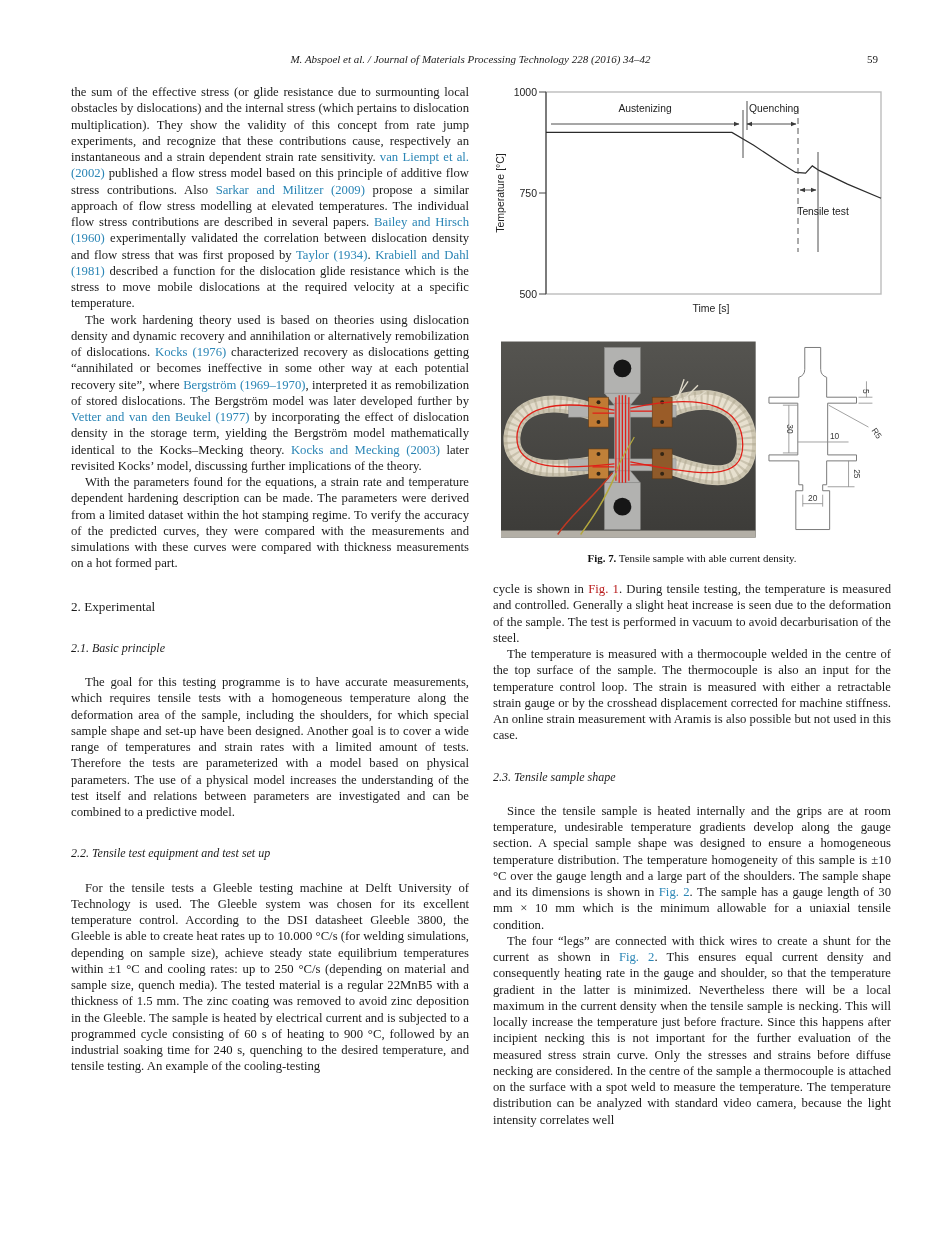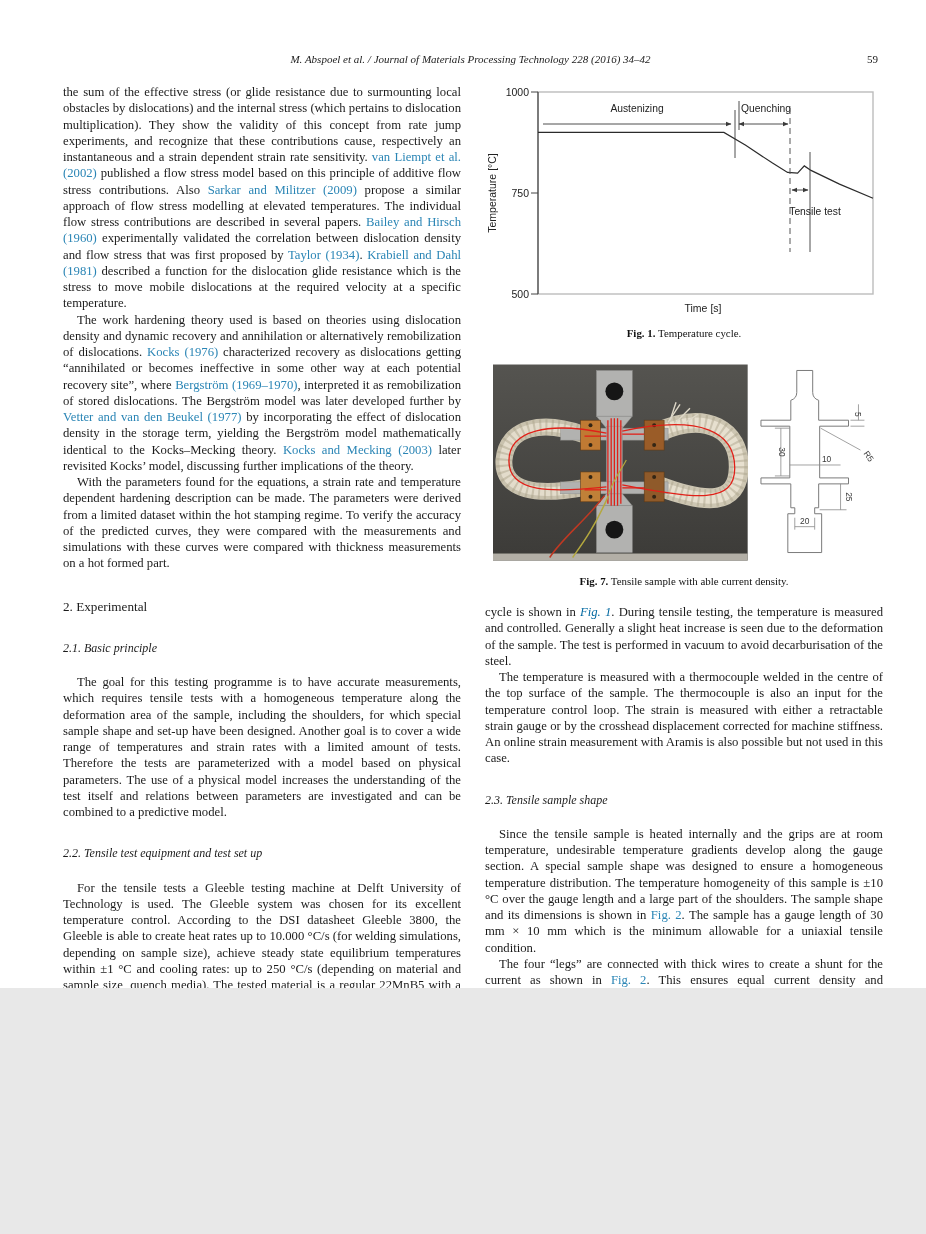--- a/index.html
+++ b/index.html
@@ -1,21 +1,21 @@
 <!DOCTYPE html>
 <html><head>
 <meta charset="utf-8">
 <style>
   html,body{margin:0;padding:0;background:#e8e8e8;}
-  .page{position:relative;width:926px;height:988px;margin:0 auto;background:#ffffff;
+  .page{position:relative;width:926px;height:1234px;margin:0 auto;background:#ffffff;
         font-family:"Liberation Serif","DejaVu Serif",serif;color:#1b1b1b;overflow:hidden;}
   .header{position:absolute;top:53px;left:63px;width:815px;font-size:11px;color:#222;}
   .running-title{display:block;text-align:center;font-style:italic;}
   .page-number{position:absolute;right:0;top:0;}
-  .col{position:absolute;top:84px;width:398px;text-align:justify;font-size:12.7px;line-height:16.25px;}
+  .col{position:absolute;top:84px;width:398px;text-align:justify;font-size:12.7px;line-height:16.25px;margin-left:8px;}
   .col-left{left:63px;}
   .col-right{left:485px;}
   .body-p{margin:0;text-indent:14px;hyphens:auto;-webkit-hyphens:auto;}
   .body-p.noindent{text-indent:0;}
   .cite{cursor:pointer;}
   .sec-h{font-size:13.2px;font-weight:normal;margin:27px 0 19px;text-align:left;}
   .subsec-h{font-size:12px;font-style:italic;font-weight:normal;margin:25px 0 18px;text-align:left;}
   .fig{margin:0 0 24px;}
   .fig svg{display:block;}
   .fig2-row{display:flex;gap:5px;margin-left:8px;align-items:flex-start;}
@@ -73,21 +73,20 @@
         <text class="chart-text" x="152" y="28" font-size="10.3" text-anchor="middle">Austenizing</text>
         <line x1="250" y1="26" x2="250" y2="74" stroke="#3a3a3a" stroke-width="0.9"></line>
         <line x1="254" y1="40" x2="303" y2="40" stroke="#3a3a3a" stroke-width="0.9" marker-start="url(#arr)" marker-end="url(#arr)"></line>
         <line x1="254" y1="17" x2="254" y2="46" stroke="#3a3a3a" stroke-width="0.9"></line>
         <text class="chart-text" x="281" y="28" font-size="10.3" text-anchor="middle">Quenching</text>
         <line x1="305" y1="24" x2="305" y2="168" stroke="#555" stroke-width="1" stroke-dasharray="6,4"></line>
         <line x1="325" y1="68" x2="325" y2="168" stroke="#3a3a3a" stroke-width="0.9"></line>
         <line x1="307" y1="106" x2="323" y2="106" stroke="#3a3a3a" stroke-width="0.9" marker-start="url(#arr)" marker-end="url(#arr)"></line>
         <text class="chart-text" x="330" y="131" font-size="10.3" text-anchor="middle">Tensile test</text>
       </svg>
-      <figcaption class="caption"><b>Fig. 1.</b><span> Temperature cycle.</span></figcaption>
     </figure>
 
     <figure class="fig figure2">
       <div class="fig2-row">
 
         <svg width="256" height="197" viewBox="0 0 256 197">
           <defs>
             <linearGradient id="bggrad" x1="0" y1="0" x2="0" y2="1">
               <stop offset="0" stop-color="#555450"></stop>
               <stop offset="1" stop-color="#3c3b38"></stop>
@@ -185,20 +184,20 @@
           <text class="dim-text" font-size="8.5" transform="translate(26,88) rotate(90)" text-anchor="middle">30</text>
           <text class="dim-text" font-size="8.5" x="74" y="98" text-anchor="middle">10</text>
           <text class="dim-text" font-size="8.5" transform="translate(93,133) rotate(90)" text-anchor="middle">25</text>
           <text class="dim-text" font-size="8.5" x="52" y="160" text-anchor="middle">20</text>
         </svg>
       </div>
       <figcaption class="caption"><b>Fig. 7.</b><span> Tensile sample with able current density.</span></figcaption>
     </figure>
 
     <div>
-        <p class="body-p noindent"><span>cycle is shown in </span><span class="cite" style="color: #0369a1; font-style: italic;">Fig. 1</span><span>. During tensile testing, the temperature is measured and controlled. Generally a slight heat increase is seen due to the deformation of the sample. The test is performed in vacuum to avoid decarburisation of the steel.</span></p>
+        <p class="body-p noindent"><span>cycle is shown in </span><span class="cite" style="color: #b91c1c;">Fig. 1</span><span>. During tensile testing, the temperature is measured and controlled. Generally a slight heat increase is seen due to the deformation of the sample. The test is performed in vacuum to avoid decarburisation of the steel.</span></p>
         <p class="body-p"><span>The temperature is measured with a thermocouple welded in the centre of the top surface of the sample. The thermocouple is also an input for the temperature control loop. The strain is measured with either a retractable strain gauge or by the crosshead displacement corrected for machine stiffness. An online strain measurement with Aramis is also possible but not used in this case.</span></p>
         <h3 class="subsec-h">2.3.  Tensile sample shape</h3>
         <p class="body-p"><span>Since the tensile sample is heated internally and the grips are at room temperature, undesirable temperature gradients develop along the gauge section. A special sample shape was designed to ensure a homogeneous temperature distribution. The temperature homogeneity of this sample is ±10 °C over the gauge length and a large part of the shoulders. The sample shape and its dimensions is shown in </span><span class="cite" style="color: rgb(42, 133, 181);">Fig. 2</span><span>. The sample has a gauge length of 30 mm × 10 mm which is the minimum allowable for a uniaxial tensile condition.</span></p>
         <p class="body-p"><span>The four “legs” are connected with thick wires to create a shunt for the current as shown in </span><span class="cite" style="color: rgb(42, 133, 181);">Fig. 2</span><span>. This ensures equal current density and consequently heating rate in the gauge and shoulder, so that the temperature gradient in the latter is minimized. Nevertheless there will be a local maximum in the current density when the tensile sample is necking. This will locally increase the temperature just before fracture. Since this happens after incipient necking this is not important for the further evaluation of the measured stress strain curve. Only the stresses and strains before diffuse necking are considered. In the centre of the sample a thermocouple is attached on the surface with a spot weld to measure the temperature. The temperature distribution can be analyzed with standard video camera, because the light intensity correlates well</span></p>
       </div>
   </div>
 </div>
 
 </body></html>

